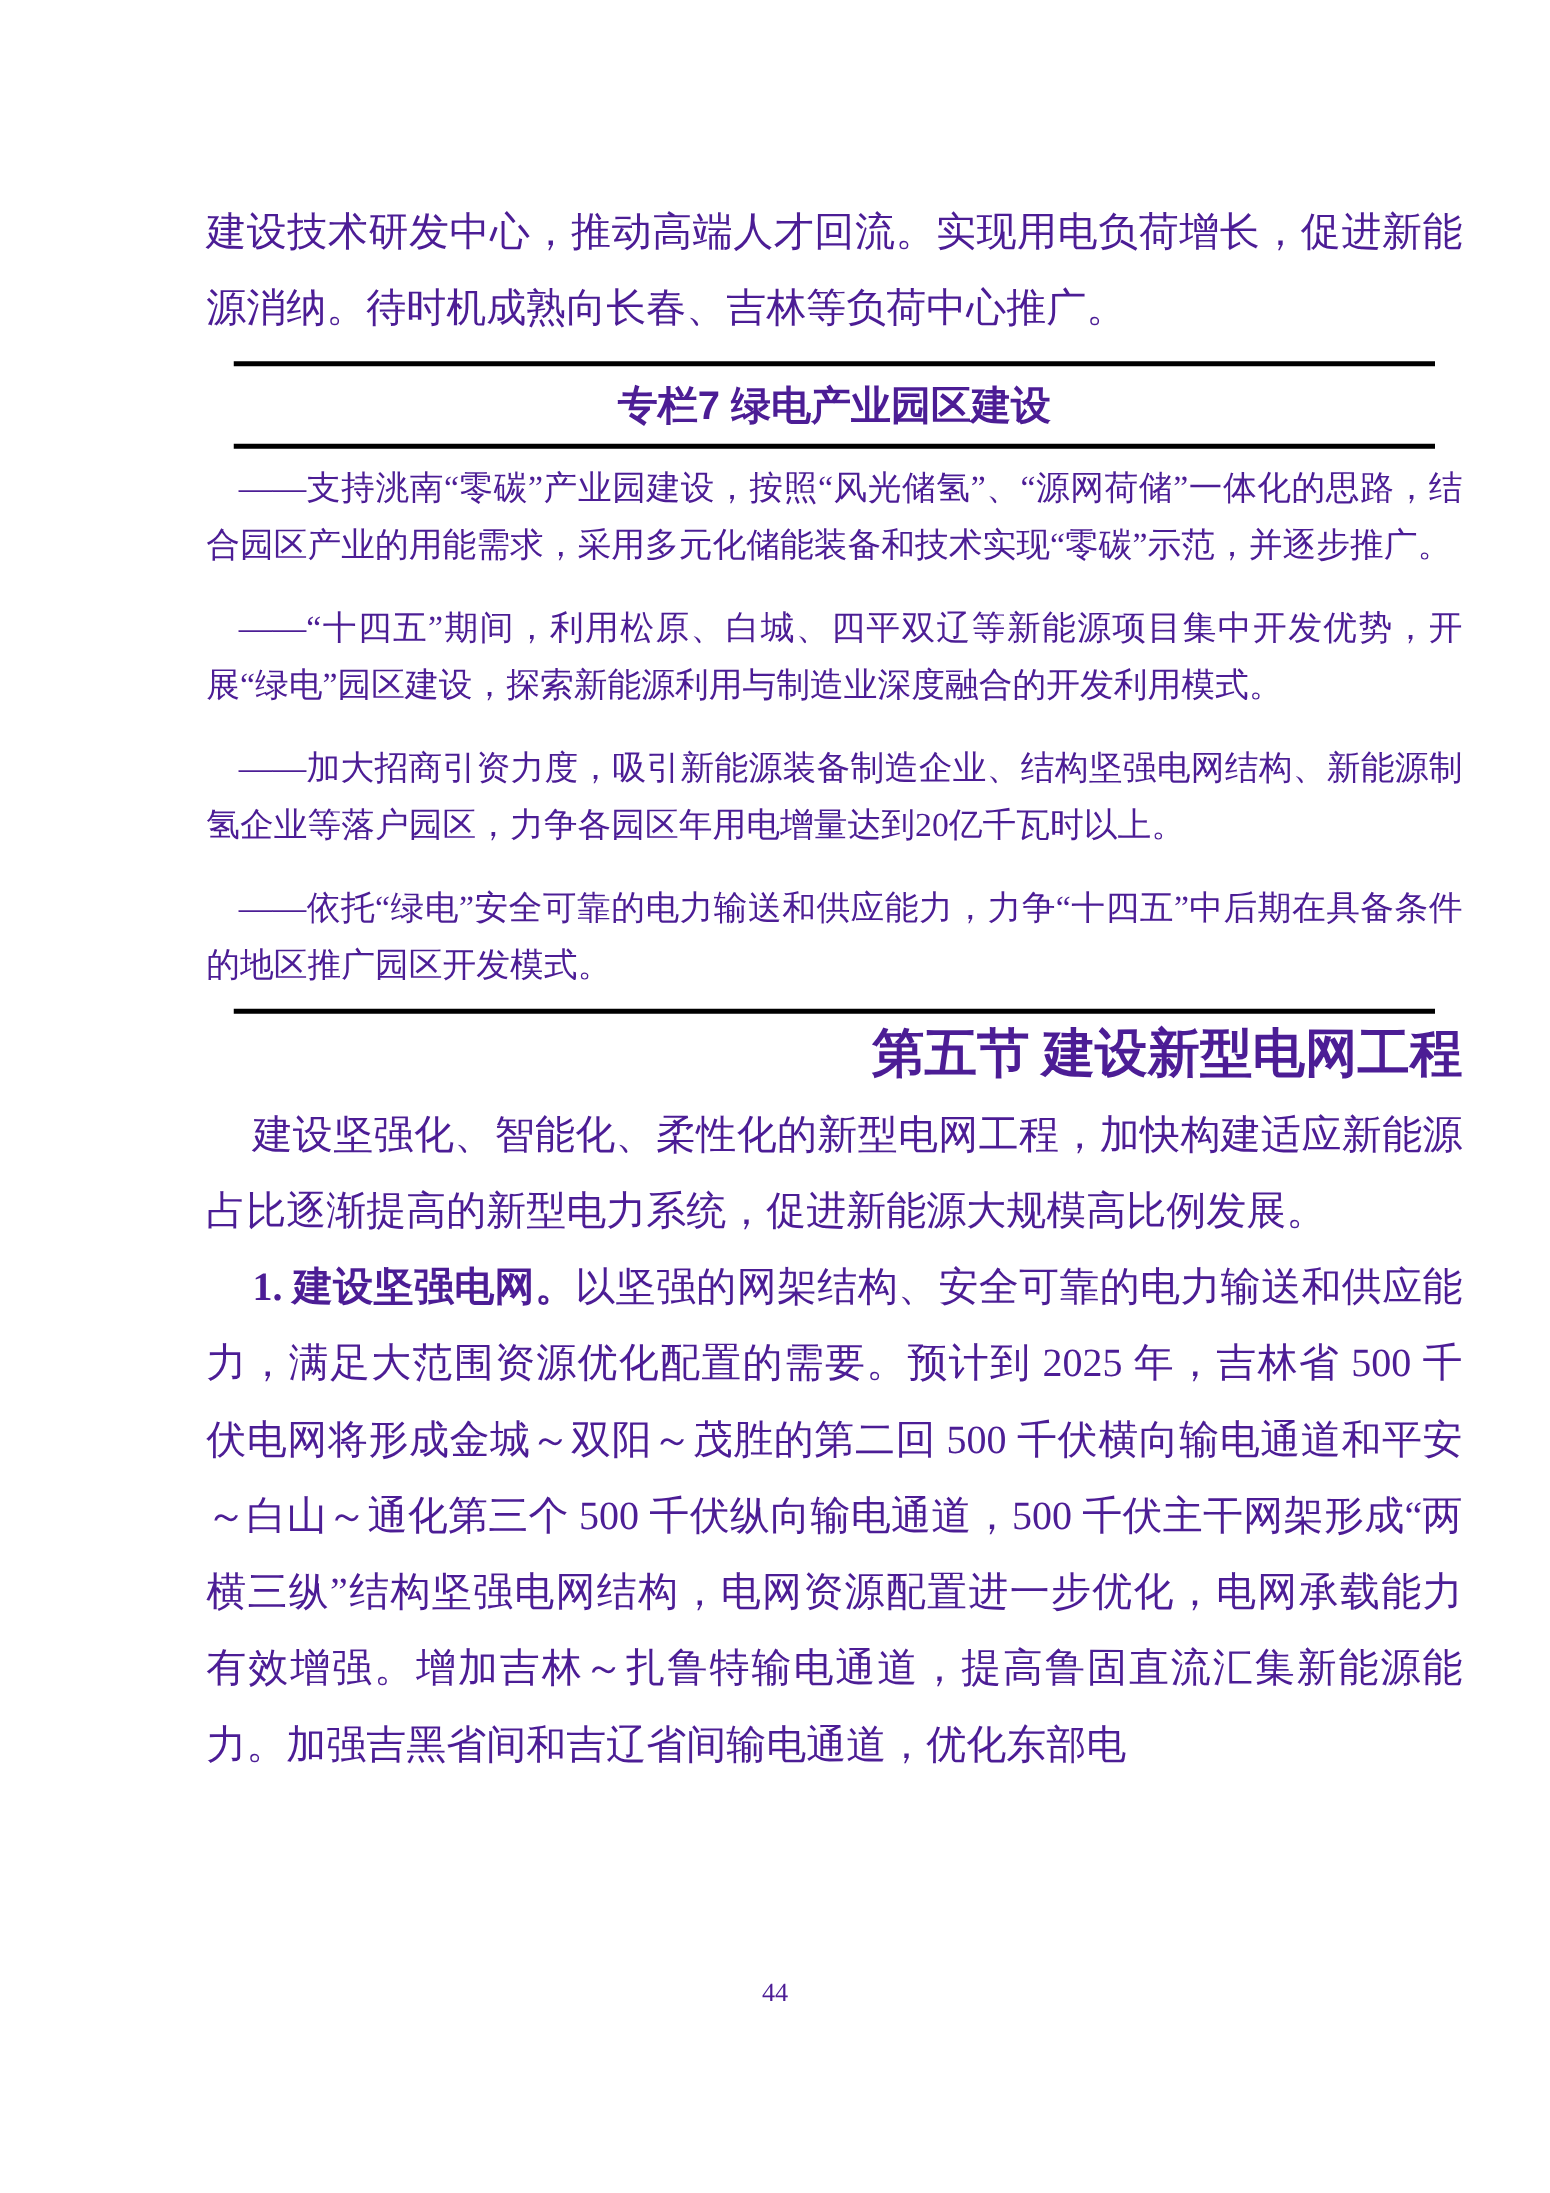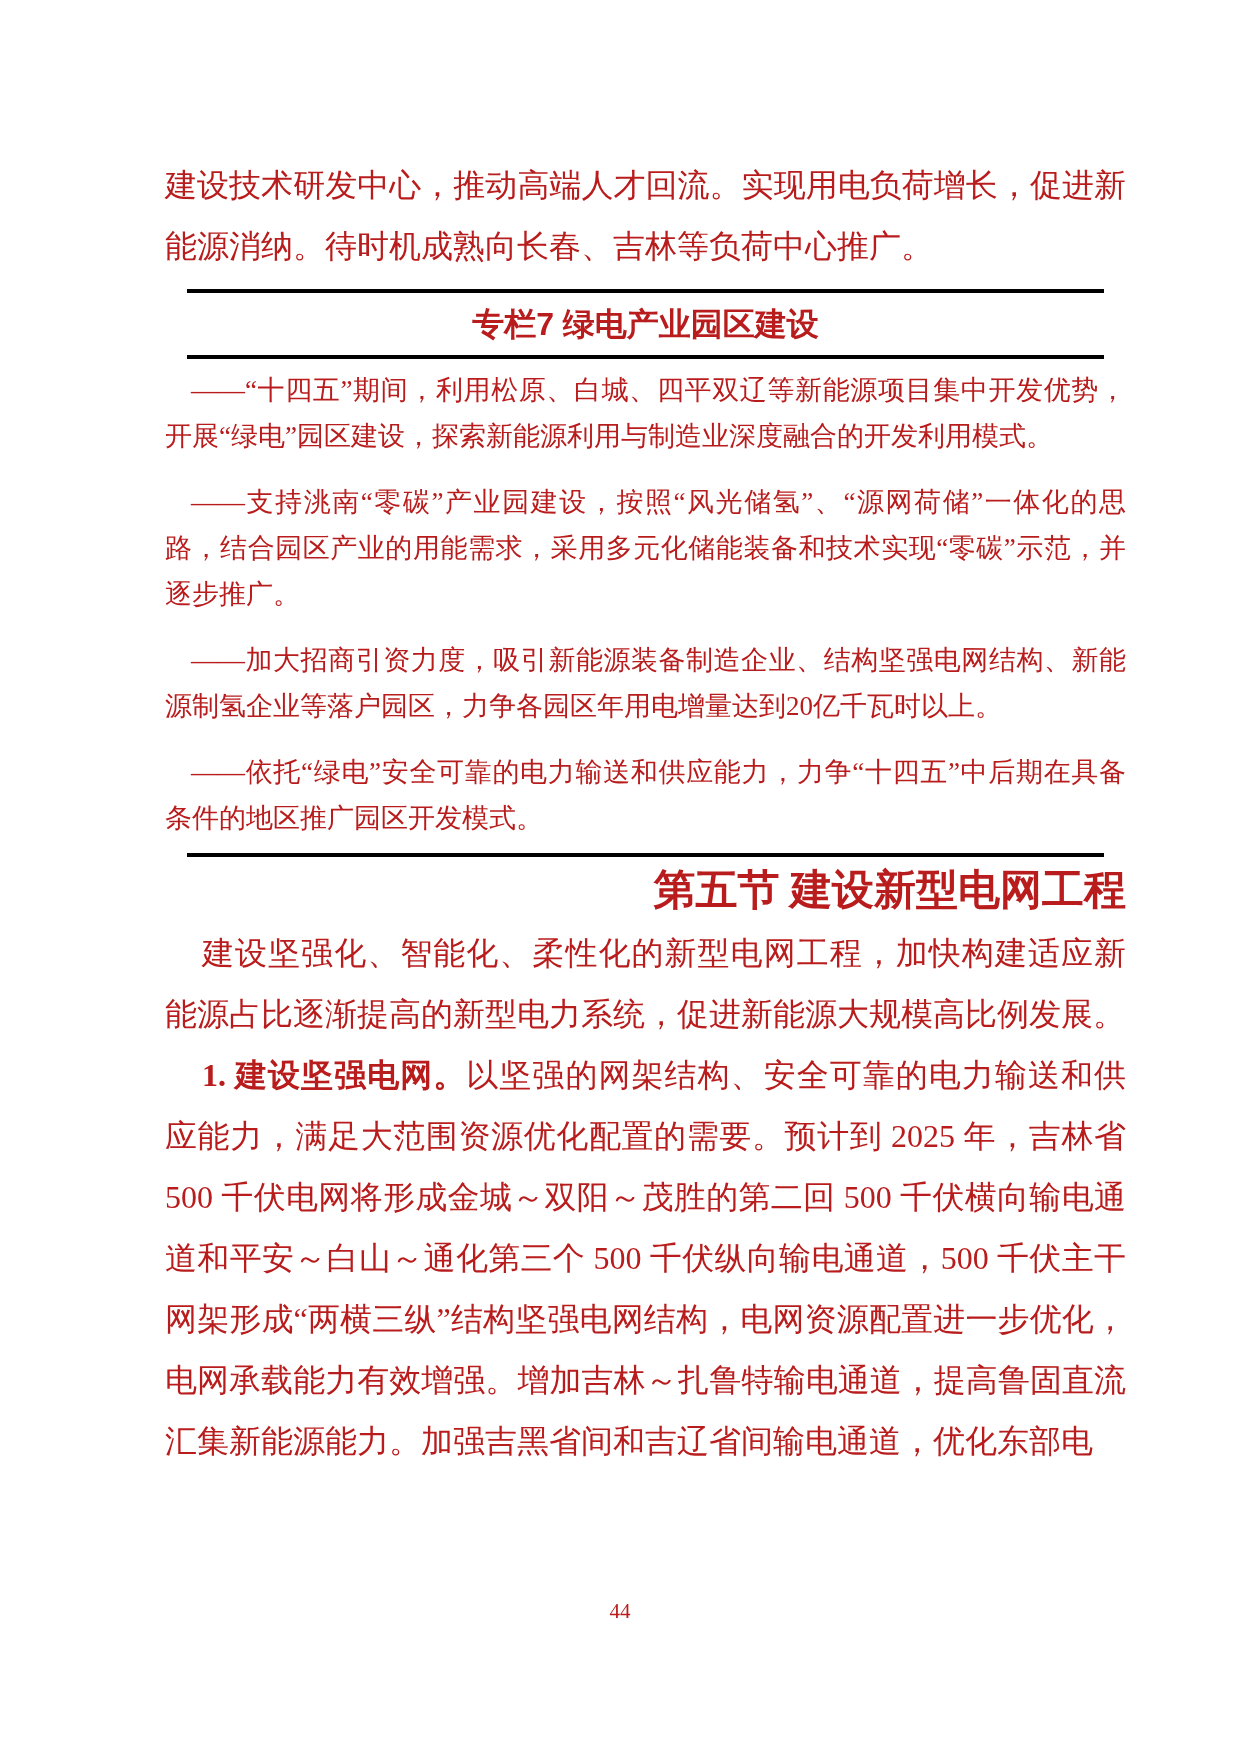--- a/index.html
+++ b/index.html
@@ -1,24 +1,24 @@
 <!DOCTYPE html>
 <html><head>
 <meta charset="utf-8">
 <style>
   html, body { margin: 0; padding: 0; background: #ffffff; }
   .page {
     position: relative;
     width: 1240px;
     height: 1754px;
     background: #ffffff;
-    color: #b91c1c;
+    color: #4c1d95;
     font-family: "Liberation Serif", "DejaVu Serif", serif;
     box-sizing: border-box;
-    padding: 155px 114px 0 165px;
+    padding: 155px 70px 0 165px;
     overflow: hidden;
   }
   .body-text {
     font-size: 32px;
     line-height: 61px;
     text-align: justify;
     margin: 0;
     word-break: break-all;
   }
   .indent { text-indent: 37px; }
@@ -53,42 +53,42 @@
   .section-heading {
     text-align: right;
     font-size: 42px;
     font-weight: bold;
     line-height: 66px;
     margin: 0;
   }
 
   .page-number {
     position: absolute;
-    bottom: 132px;
+    bottom: 149px;
     left: 0;
     width: 100%;
     text-align: center;
     font-size: 21px;
     line-height: 21px;
   }
 </style>
 </head>
 <body>
 
 <div class="page">
 
   <p class="body-text">建设技术研发中心，推动高端人才回流。实现用电负荷增长，促进新能源消纳。待时机成熟向长春、吉林等负荷中心推广。</p>
 
   <div class="panel">
     <div class="rule"></div>
     <div class="panel-title">专栏7 绿电产业园区建设</div>
     <div class="rule"></div>
     <div class="panel-body">
+      <p class="panel-item">——支持洮南“零碳”产业园建设，按照“风光储氢”、“源网荷储”一体化的思路，结合园区产业的用能需求，采用多元化储能装备和技术实现“零碳”示范，并逐步推广。</p>
       <p class="panel-item">——“十四五”期间，利用松原、白城、四平双辽等新能源项目集中开发优势，开展“绿电”园区建设，探索新能源利用与制造业深度融合的开发利用模式。</p>
-      <p class="panel-item">——支持洮南“零碳”产业园建设，按照“风光储氢”、“源网荷储”一体化的思路，结合园区产业的用能需求，采用多元化储能装备和技术实现“零碳”示范，并逐步推广。</p>
       <p class="panel-item">——加大招商引资力度，吸引新能源装备制造企业、结构坚强电网结构、新能源制氢企业等落户园区，力争各园区年用电增量达到20亿千瓦时以上。</p>
       <p class="panel-item">——依托“绿电”安全可靠的电力输送和供应能力，力争“十四五”中后期在具备条件的地区推广园区开发模式。</p>
     </div>
     <div class="rule"></div>
   </div>
 
   <h2 class="section-heading">第五节 建设新型电网工程</h2>
 
   <p class="body-text indent">建设坚强化、智能化、柔性化的新型电网工程，加快构建适应新能源占比逐渐提高的新型电力系统，促进新能源大规模高比例发展。</p>
 

